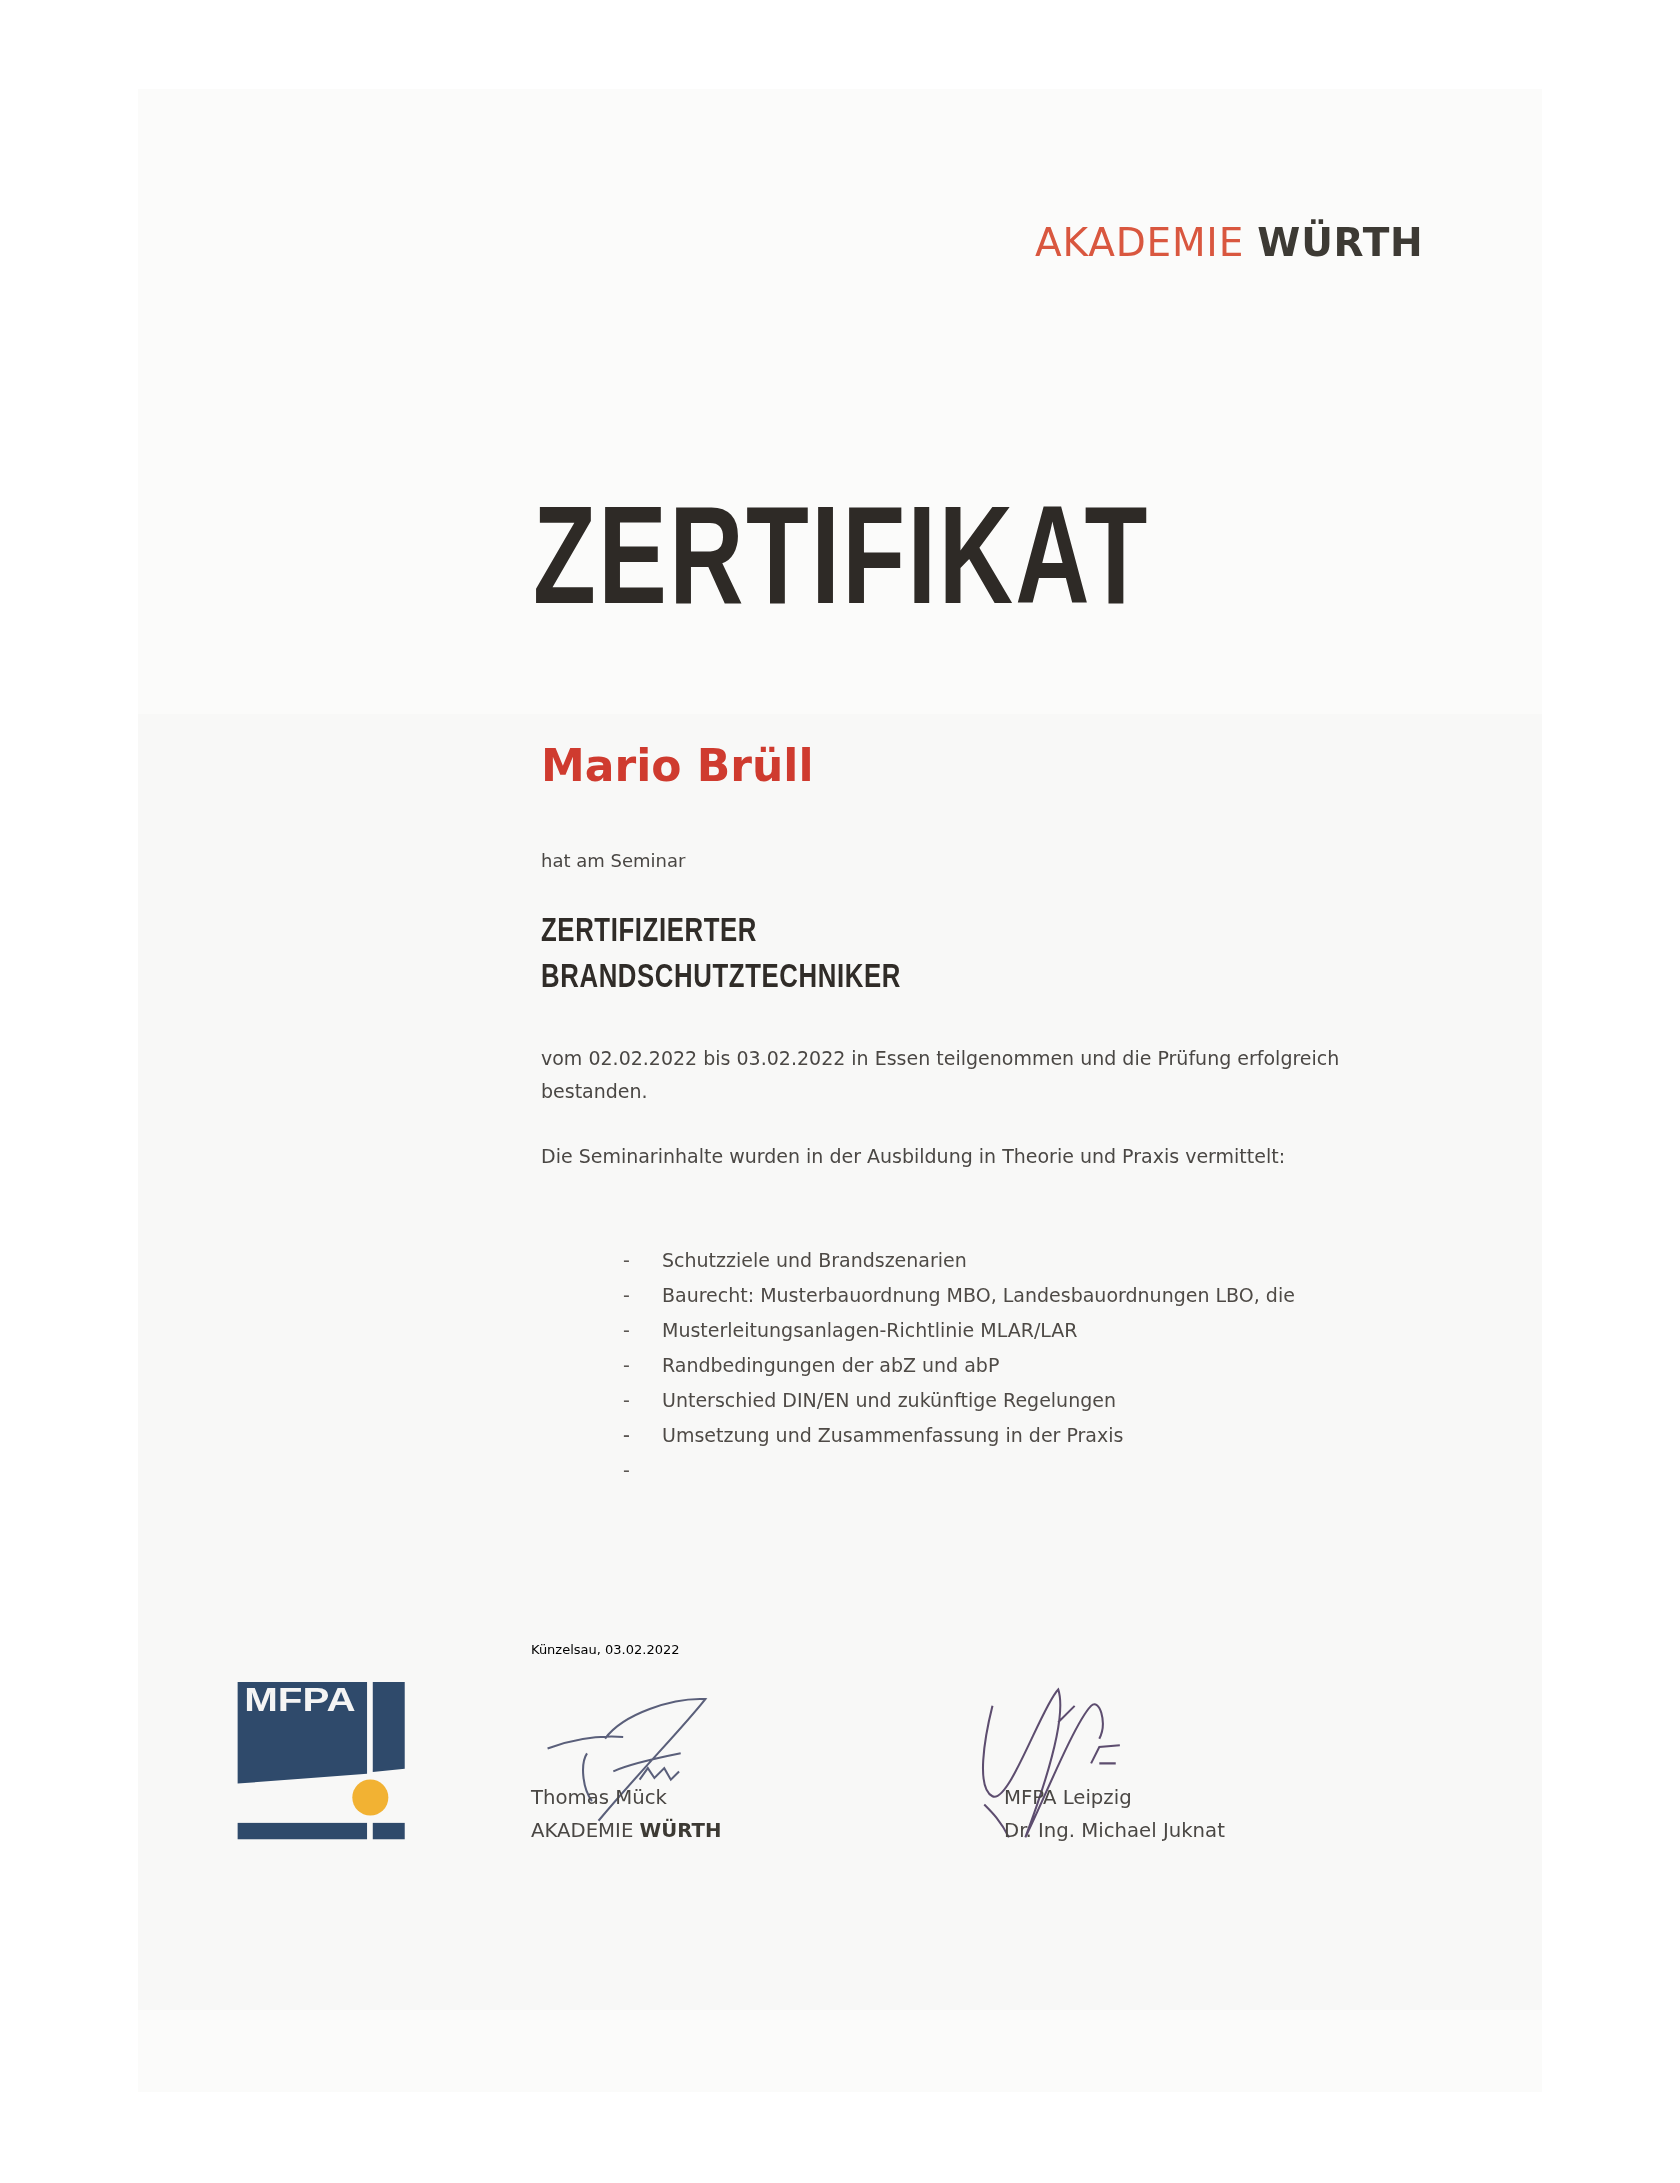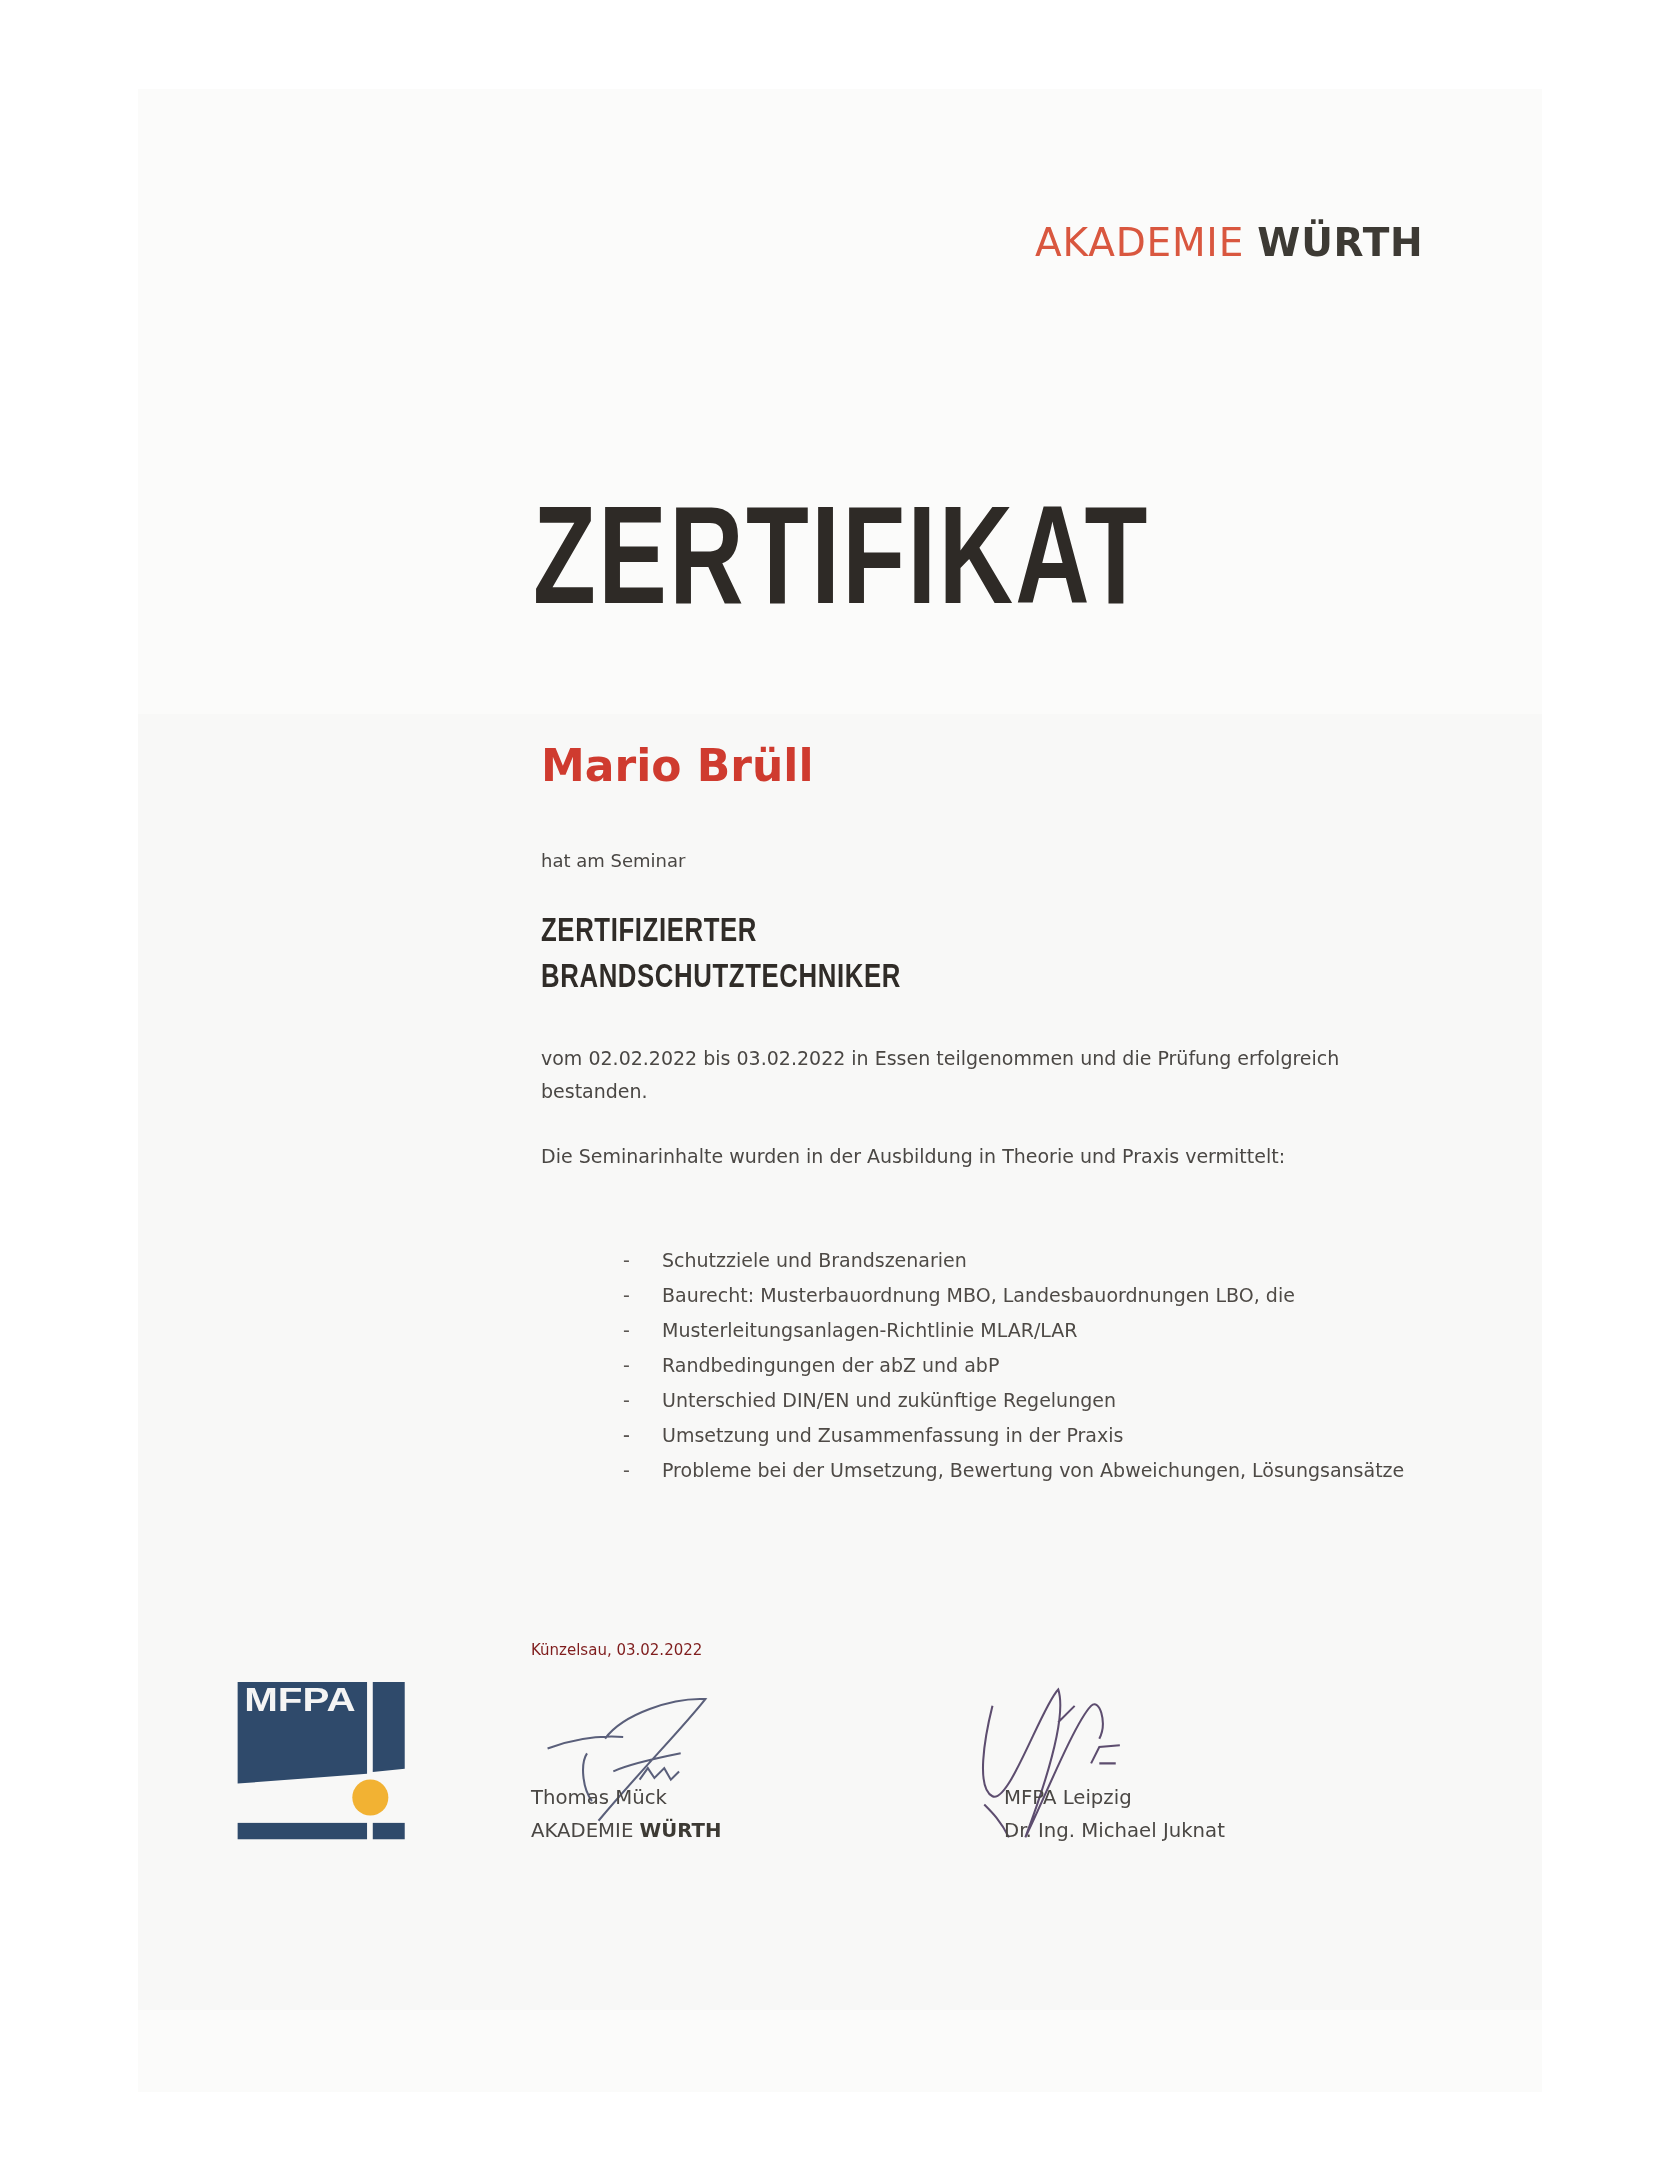--- a/index.html
+++ b/index.html
@@ -21,21 +21,21 @@
   .seminar { left: 541px; top: 907px; font-family: "Liberation Sans", sans-serif; font-weight: bold; font-size: 33px; line-height: 46px; color: #302c28; transform: scaleX(0.78); transform-origin: left top; letter-spacing: 0.8px; }
 
   .body-text { left: 541px; font-size: 19px; color: #4a4744; line-height: 33px; }
   .p1 { top: 1042px; }
   .p2 { top: 1140px; }
 
   .bullets { position: absolute; left: 623px; top: 1243px; margin: 0; padding: 0; list-style: none; }
   .bullets li { position: relative; font-size: 19px; color: #4e4a46; line-height: 35px; padding-left: 39px; white-space: nowrap; }
   .bullets li .dash { position: absolute; left: 0; top: 0; color: #5a5652; }
 
-  .place-date { left: 531px; top: 1636px; font-size: 15px; color: #7f1d1d; line-height: 28px; }
+  .place-date { left: 531px; top: 1636px; font-size: 13px; color: #000000; line-height: 28px; }
 
   .logo { position: absolute; left: 236px; top: 1677px; width: 172px; height: 164px; }
 
   .sig-block { font-size: 19.7px; color: #4a4744; line-height: 33px; }
   .sig-left { left: 531px; top: 1781px; }
   .sig-right { left: 968px; top: 1781px; margin-left: 36px; }
   .sig-left .brand-small .akademie { color: #4a4744; }
   .sig-left .brand-small .wuerth { color: #3d3a34; font-weight: bold; }
 
   .signature { position: absolute; }
@@ -69,21 +69,21 @@
 <div class="abs body-text p2">Die Seminarinhalte wurden in der Ausbildung in Theorie und Praxis vermittelt:</div>
 
 <ul class="bullets">
   <li><span class="dash">-</span><span>Schutzziele und Brandszenarien</span></li>
   <li><span class="dash">-</span><span>Baurecht: Musterbauordnung MBO, Landesbauordnungen LBO, die</span></li>
   <li><span class="dash">-</span><span>Musterleitungsanlagen-Richtlinie MLAR/LAR</span></li>
   <li><span class="dash">-</span><span>Randbedingungen der abZ und abP</span></li>
   <li><span class="dash">-</span><span>Unterschied DIN/EN und zukünftige Regelungen</span></li>
   <li><span class="dash">-</span></li>
   <li><span class="dash">-</span><span>Umsetzung und Zusammenfassung in der Praxis</span></li>
-  <li><span class="dash">-</span><span>Probleme bei der Umsetzung, Bewertung von Abweichungen, Lösungsansätze</span></li>
+  <li><span class="dash">-</span></li>
 </ul>
 
 <div class="abs place-date">Künzelsau, 03.02.2022</div>
 
 <div class="logo">
   <svg width="172" height="164" viewBox="0 0 210 200">
     <polygon points="2,6 160,6 160,118 2,130" fill="#2f4a6b"></polygon>
     <polygon points="167,6 206,6 206,112 167,116" fill="#2f4a6b"></polygon>
     <rect x="2" y="178" width="158" height="20" fill="#2f4a6b"></rect>
     <rect x="167" y="178" width="39" height="20" fill="#2f4a6b"></rect>

